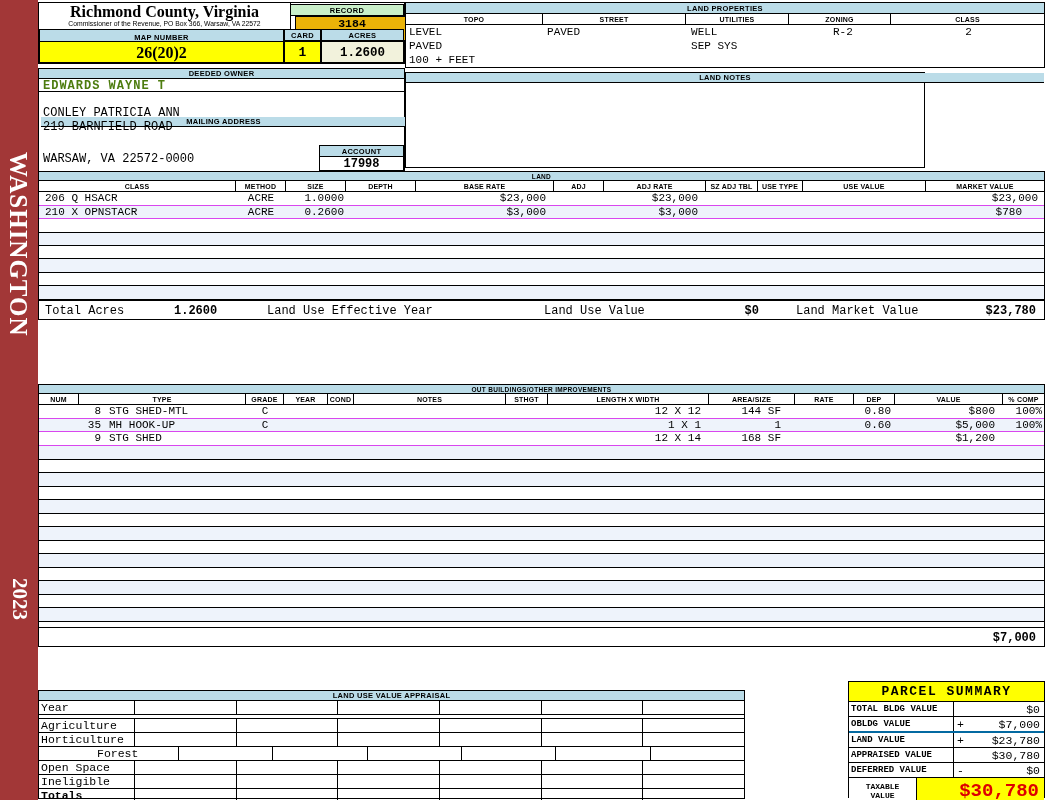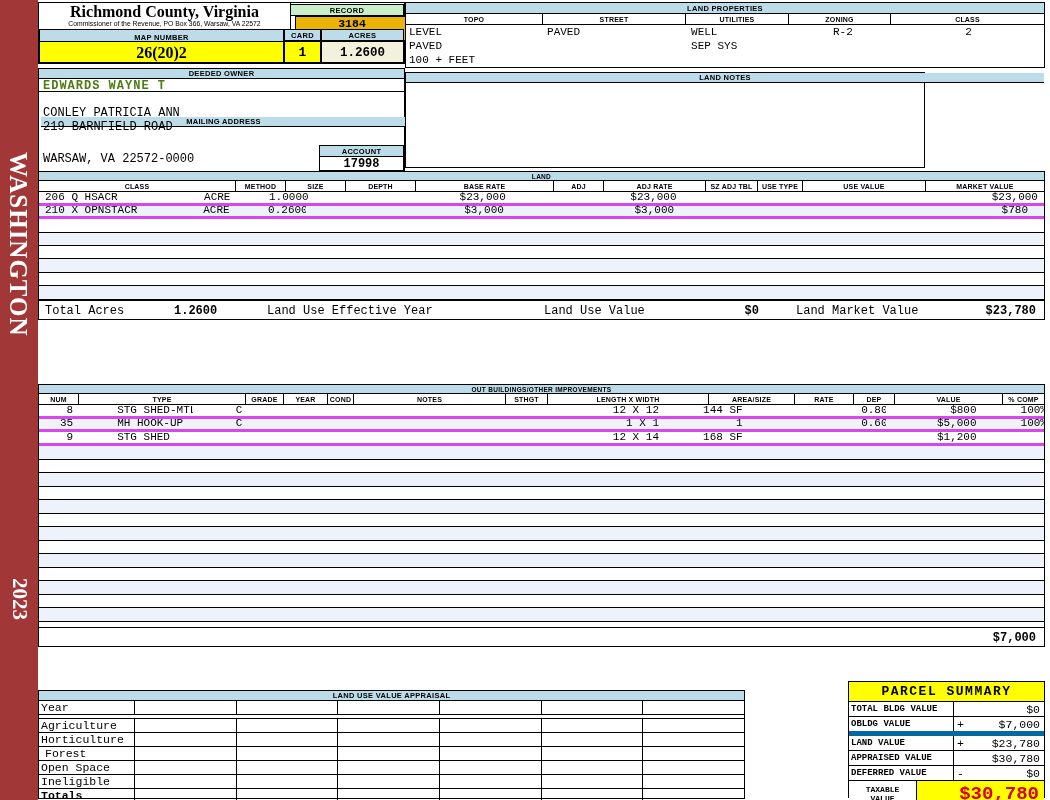--- a/index.html
+++ b/index.html
@@ -11,22 +11,22 @@
   .hb{background:#BBDCE8;border:1px solid #000;box-sizing:border-box;
       font:bold 7.5px "Liberation Sans",sans-serif;letter-spacing:.3px;
       display:flex;align-items:center;justify-content:center;}
   
   .cols{display:flex;box-sizing:border-box;border-bottom:1px solid #000;}
   .cols .c{box-sizing:border-box;border-right:1px solid #000;
            font:bold 7px "Liberation Sans",sans-serif;letter-spacing:.2px;
            display:flex;align-items:center;justify-content:center;overflow:hidden;}
   .cols .c:last-child{border-right:none;}
   
-  .drow{display:flex;align-items:flex-end;box-sizing:border-box;border-bottom:3px solid #d946ef;
-        font:11px "Liberation Mono",monospace;height:13.5px;gap:36px;}
+  .drow{display:flex;align-items:flex-start;box-sizing:border-box;border-bottom:1px solid #d946ef;
+        font:11px "Liberation Mono",monospace;height:13.5px;}
   .drow .c{box-sizing:border-box;overflow:hidden;white-space:nowrap;}
   .alt{background:#EEF3FB;}
   .ta-r{text-align:right;} .ta-c{text-align:center;}
   
   .fill-a{background:repeating-linear-gradient(to bottom,
      #fff 0px,#fff 12.5px,#000 12.5px,#000 13.5px,
      #EEF3FB 13.5px,#EEF3FB 26px,#000 26px,#000 27px);}
   .fill-b{background:repeating-linear-gradient(to bottom,
      #EEF3FB 0px,#EEF3FB 12.5px,#000 12.5px,#000 13.5px,
      #fff 13.5px,#fff 26px,#000 26px,#000 27px);}
@@ -153,21 +153,21 @@
         <div class="c" style="width:197px;padding-left:6px;">210 X OPNSTACR</div>
         <div class="c ta-c" style="width:50px;">ACRE</div>
         <div class="c ta-r" style="width:60px;padding-right:2px;">0.2600</div>
         <div class="c" style="width:70px;"></div>
         <div class="c ta-r" style="width:138px;padding-right:8px;">$3,000</div>
         <div class="c" style="width:50px;"></div>
         <div class="c ta-r" style="width:102px;padding-right:8px;">$3,000</div>
         <div class="c" style="width:52px;"></div>
         <div class="c" style="width:45px;"></div>
         <div class="c" style="width:123px;"></div>
-        <div class="c ta-r" style="width:118px;padding-right:16px;">$780</div>
+        <div class="c ta-r" style="width:118px;padding-right:22px;">$780</div>
       </div>
       <div class="fill-a" style="height:81px;"></div>
       <div class="totrow" style="height:20px;">
         <span style="left:6px;">Total Acres</span>
         <span class="b" style="left:135px;">1.2600</span>
         <span style="left:228px;">Land Use Effective Year</span>
         <span style="left:505px;">Land Use Value</span>
         <span class="b ta-r" style="left:640px;width:80px;">$0</span>
         <span style="left:757px;">Land Market Value</span>
         <span class="b ta-r" style="right:8px;">$23,780</span>
@@ -270,21 +270,21 @@
       <div style="display:flex;height:13px;border-bottom:1px solid #000;">
         <div style="width:96px;border-right:1px solid #000;box-sizing:border-box;padding-left:2px;">Horticulture</div>
         <div style="flex:1;border-right:1px solid #000;"></div>
         <div style="flex:1;border-right:1px solid #000;"></div>
         <div style="flex:1;border-right:1px solid #000;"></div>
         <div style="flex:1;border-right:1px solid #000;"></div>
         <div style="flex:1;border-right:1px solid #000;"></div>
         <div style="flex:1;"></div>
       </div>
       <div style="display:flex;height:13px;border-bottom:1px solid #000;">
-        <div style="width:96px;border-right:1px solid #000;box-sizing:border-box;padding-left:6px;">Forest</div>
+        <div style="width:96px;border-right:1px solid #000;box-sizing:border-box;padding-left:14px;margin-left:44px;">Forest</div>
         <div style="flex:1;border-right:1px solid #000;"></div>
         <div style="flex:1;border-right:1px solid #000;"></div>
         <div style="flex:1;border-right:1px solid #000;"></div>
         <div style="flex:1;border-right:1px solid #000;"></div>
         <div style="flex:1;border-right:1px solid #000;"></div>
         <div style="flex:1;"></div>
       </div>
       <div style="display:flex;height:13px;border-bottom:1px solid #000;">
         <div style="width:96px;border-right:1px solid #000;box-sizing:border-box;padding-left:2px;">Open Space</div>
         <div style="flex:1;border-right:1px solid #000;"></div>
@@ -318,21 +318,21 @@
   <div class="bx" style="left:848px;top:681px;width:197px;height:117px;border-width:1px;">
     <div style="height:19px;background:#FFFF00;border-bottom:1px solid #000;display:flex;align-items:center;justify-content:center;font:bold 13px 'Liberation Mono',monospace;letter-spacing:1.5px;">PARCEL SUMMARY</div>
 
     <div style="display:flex;height:14px;border-bottom:1px solid #000;">
       <div style="width:105px;border-right:1px solid #000;box-sizing:border-box;font:bold 9px 'Liberation Mono',monospace;display:flex;align-items:center;padding-left:2px;">TOTAL BLDG VALUE</div>
       <div style="flex:1;position:relative;font:11.5px 'Liberation Mono',monospace;">
         <span style="position:absolute;left:3px;top:1px;"></span>
         <span style="position:absolute;right:4px;top:1px;">$0</span>
       </div>
     </div>
-    <div style="display:flex;height:14px;border-bottom:5px solid #0369a1;">
+    <div style="display:flex;height:14px;border-bottom:2px solid #0369a1;">
       <div style="width:105px;border-right:1px solid #000;box-sizing:border-box;font:bold 9px 'Liberation Mono',monospace;display:flex;align-items:center;padding-left:2px;">OBLDG VALUE</div>
       <div style="flex:1;position:relative;font:11.5px 'Liberation Mono',monospace;">
         <span style="position:absolute;left:3px;top:1px;">+</span>
         <span style="position:absolute;right:4px;top:1px;">$7,000</span>
       </div>
     </div>
     <div style="display:flex;height:14px;border-bottom:1px solid #000;">
       <div style="width:105px;border-right:1px solid #000;box-sizing:border-box;font:bold 9px 'Liberation Mono',monospace;display:flex;align-items:center;padding-left:2px;">LAND VALUE</div>
       <div style="flex:1;position:relative;font:11.5px 'Liberation Mono',monospace;">
         <span style="position:absolute;left:3px;top:1px;">+</span>

